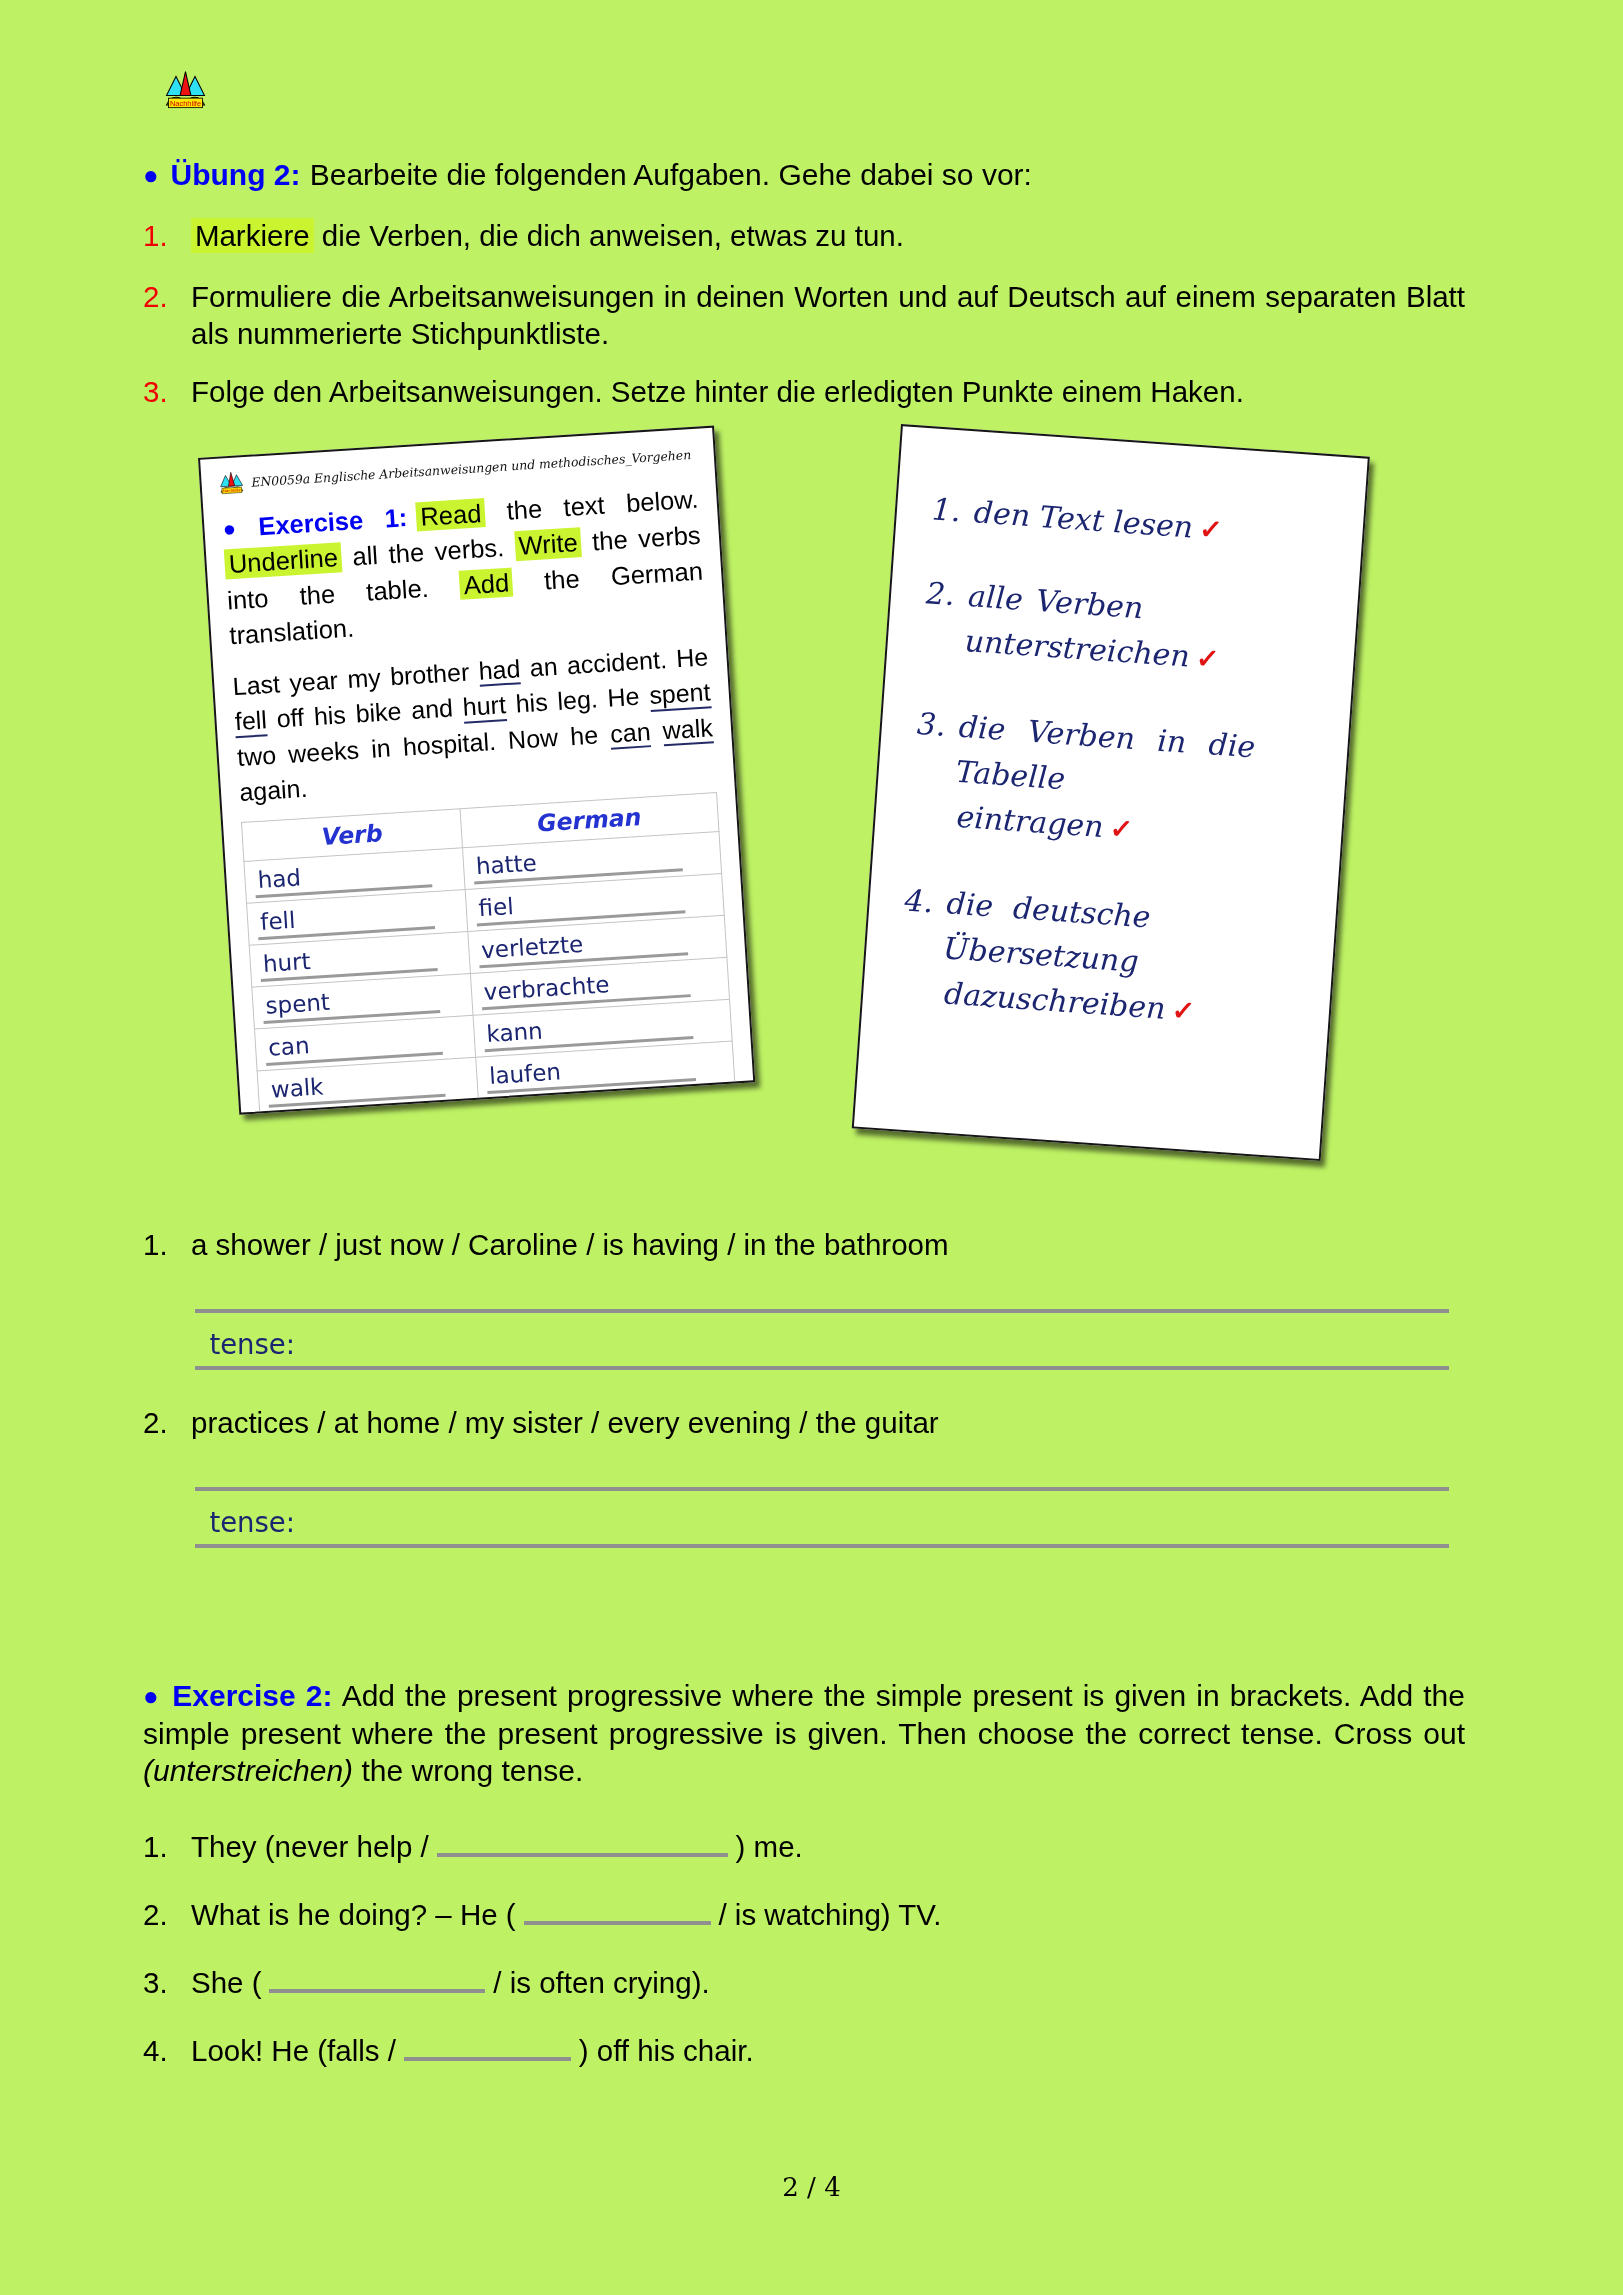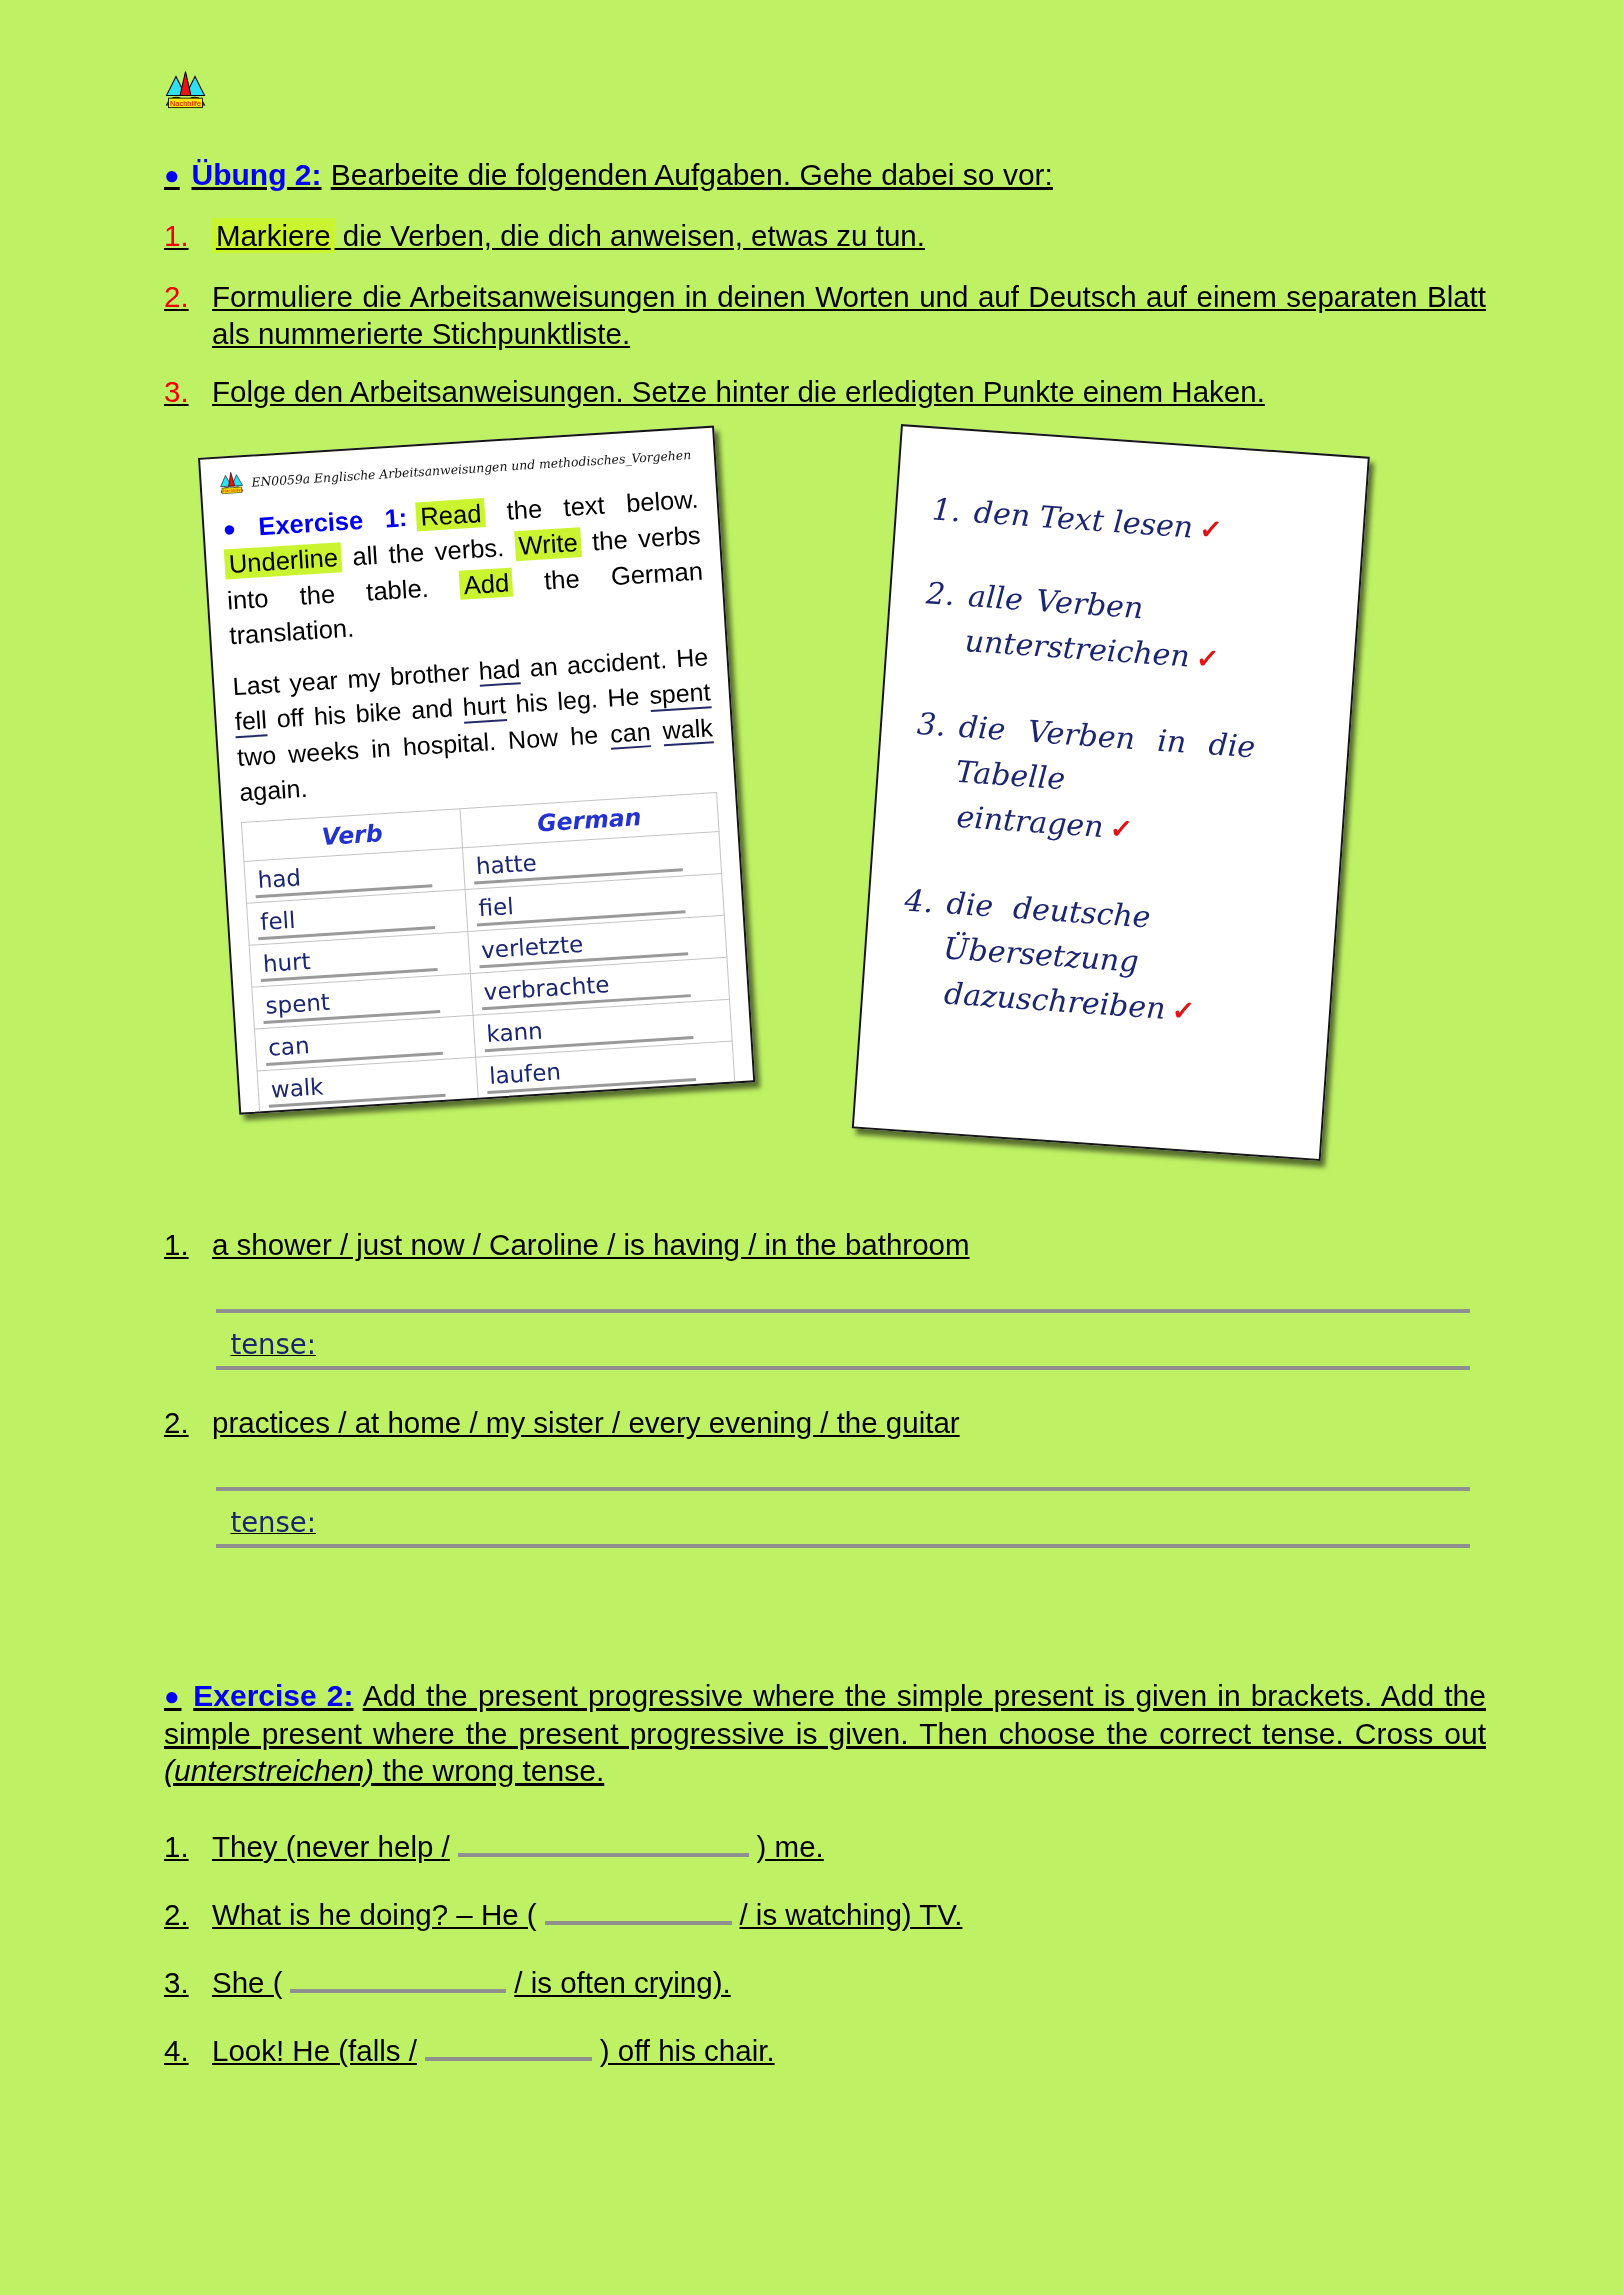--- a/index.html
+++ b/index.html
@@ -4,21 +4,21 @@
 <style>
   html,body{margin:0;padding:0;background:#fff;}
   .page{position:relative;width:1623px;height:2295px;background:#bef264;overflow:hidden;
         font-family:"Liberation Sans",sans-serif;color:#000;}
 
   
   .page-header{position:absolute;left:165px;top:71px;display:flex;align-items:center;gap:17px;}
   .doc-title{font-family:"DejaVu Serif",serif;font-style:italic;font-size:24px;color:#000;}
 
   
-  .sec{position:absolute;left:164px;width:1322px;text-decoration:underline;}
+  .sec{position:absolute;left:143px;width:1322px;}
   .h-row{font-size:30px;line-height:1.25;}
   .bullet{color:#0000f2;font-size:26px;vertical-align:1.3px;margin-right:11.8px;}
   .h-label{color:#0000f2;font-weight:bold;margin-right:9.2px;}
   .h-text{color:#000;}
   .jpar{text-align:justify;}
   .it{font-style:italic;}
 
   .item{display:flex;align-items:flex-start;font-size:29.5px;line-height:1.26;}
   .item .num{flex:0 0 48px;}
   .red .num{color:#f10000;}
@@ -232,14 +232,15 @@
     <div class="item ex-item">
       <span class="num">3.</span>
       <span class="item-text"><span>She (</span><span class="blank b3"></span><span>/ is often crying).</span></span>
     </div>
     <div class="item ex-item">
       <span class="num">4.</span>
       <span class="item-text"><span>Look! He (falls /</span><span class="blank b4"></span><span>) off his chair.</span></span>
     </div>
   </section>
 
+  <div class="page-footer">2 / 4</div>
 </div>
 
 
 </body></html>

